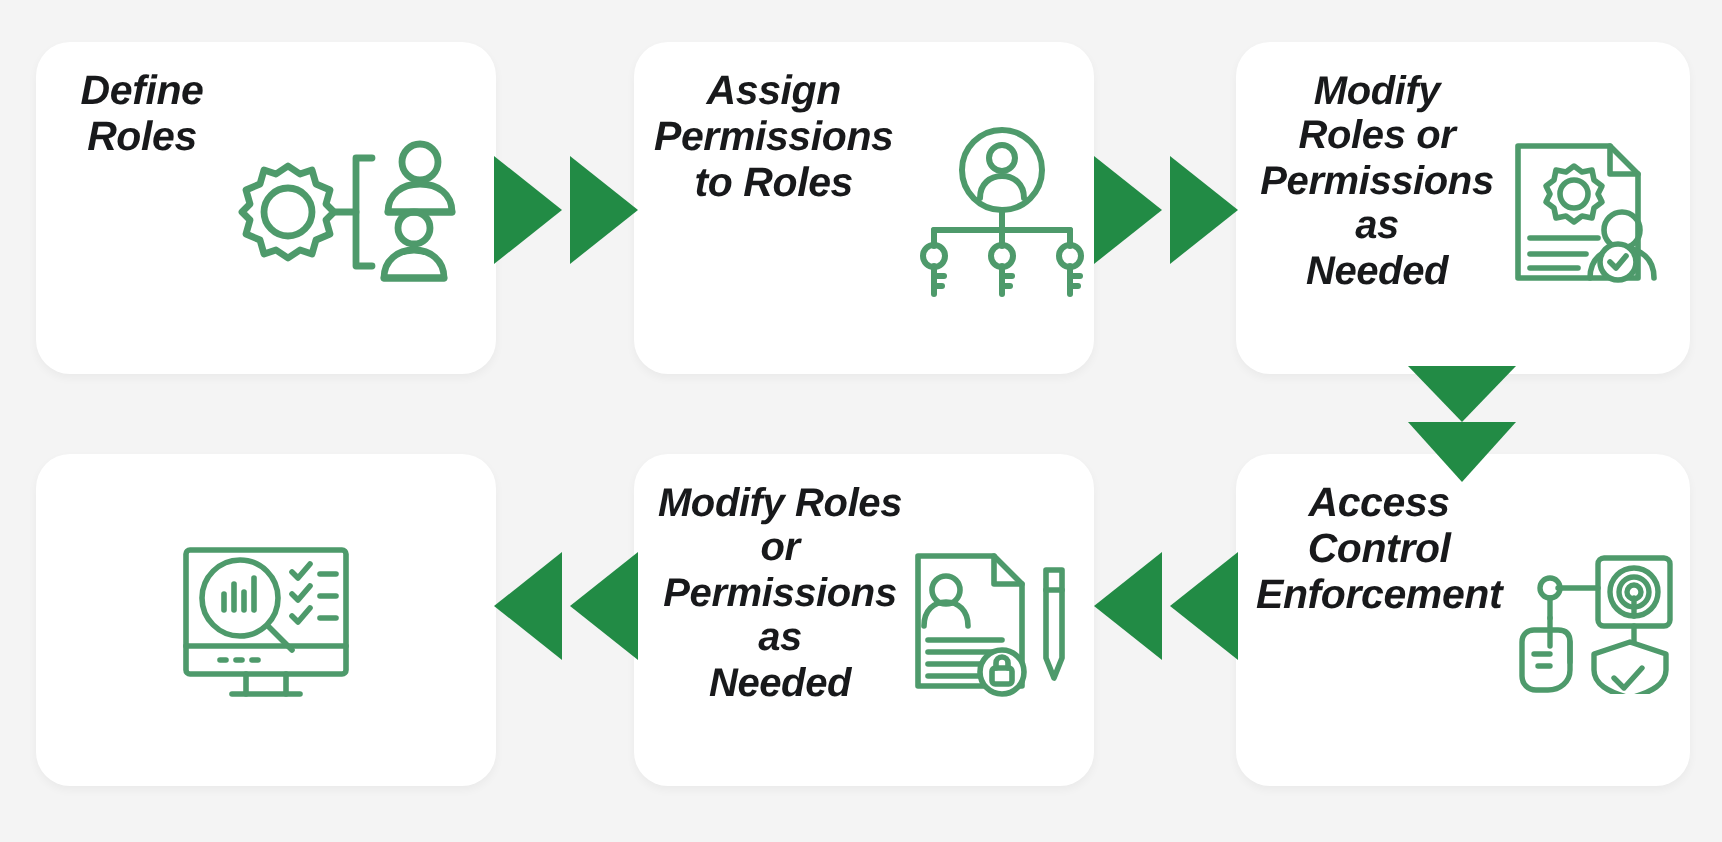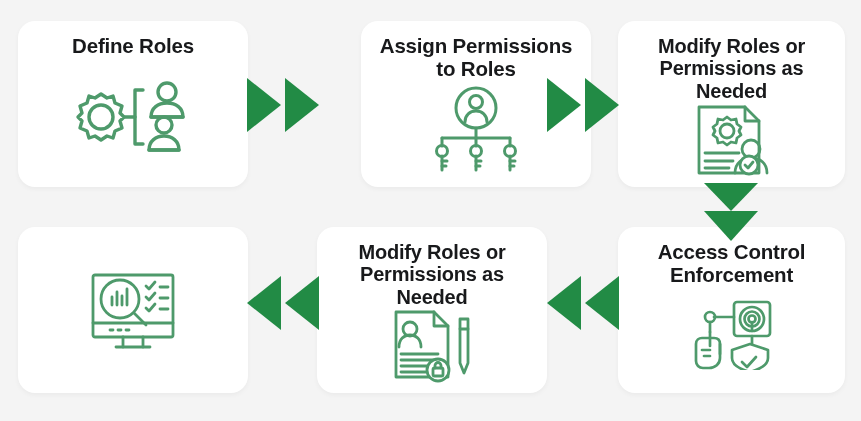--- a/index.html
+++ b/index.html
@@ -18,24 +18,25 @@
     width: 861px;
     height: 421px;
     background: #f4f4f4;
   }
   .card {
     position: absolute;
     background: #ffffff;
     border-radius: 17px;
     box-shadow: 0 2px 5px rgba(0,0,0,0.045);
     display: flex;
-    flex-direction: column;
+    flex-direction: row;
     box-sizing: border-box;
     padding: 14px 10px 10px 10px;
     z-index: 2;
+    font-style: italic;
   }
   .card-title {
     font-size: 20.5px;
     font-weight: bold;
     color: #18191b;
     text-align: center;
     line-height: 1.12;
     letter-spacing: -0.2px;
     white-space: pre-line;
   }
@@ -50,21 +51,21 @@
     display: block;
   }
   .arrow {
     position: absolute;
     z-index: 4;
   }
   .arrow svg { display: block; }
 
   
   #card-define-roles      { left: 18px;  top: 21px;  width: 230px; height: 166px; }
-  #card-assign-perms      { left: 317px; top: 21px;  width: 230px; height: 166px; margin-left: 44px; }
+  #card-assign-perms      { left: 317px; top: 21px;  width: 230px; height: 166px; }
   #card-modify-top        { left: 618px; top: 21px;  width: 227px; height: 166px; }
   
   #card-audit-monitor     { left: 18px;  top: 227px; width: 230px; height: 166px; }
   #card-modify-bottom     { left: 317px; top: 227px; width: 230px; height: 166px; }
   #card-access-control    { left: 618px; top: 227px; width: 227px; height: 166px; }
 
   
   #arrow-1 { left: 247px; top: 74px; }
   #arrow-2 { left: 547px; top: 74px; }
   #arrow-3 { left: 700px; top: 183px; }

